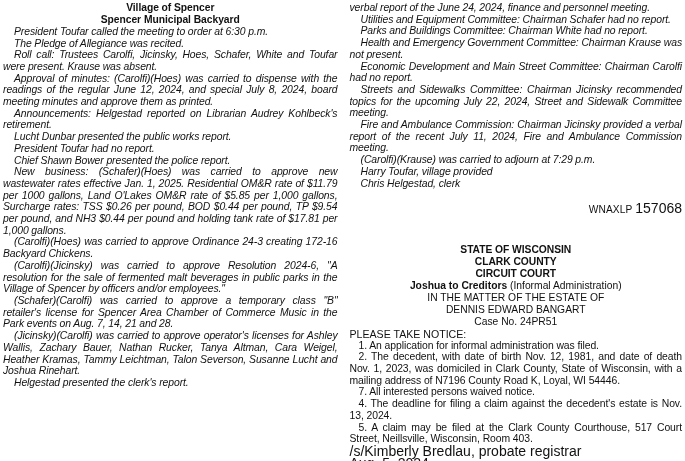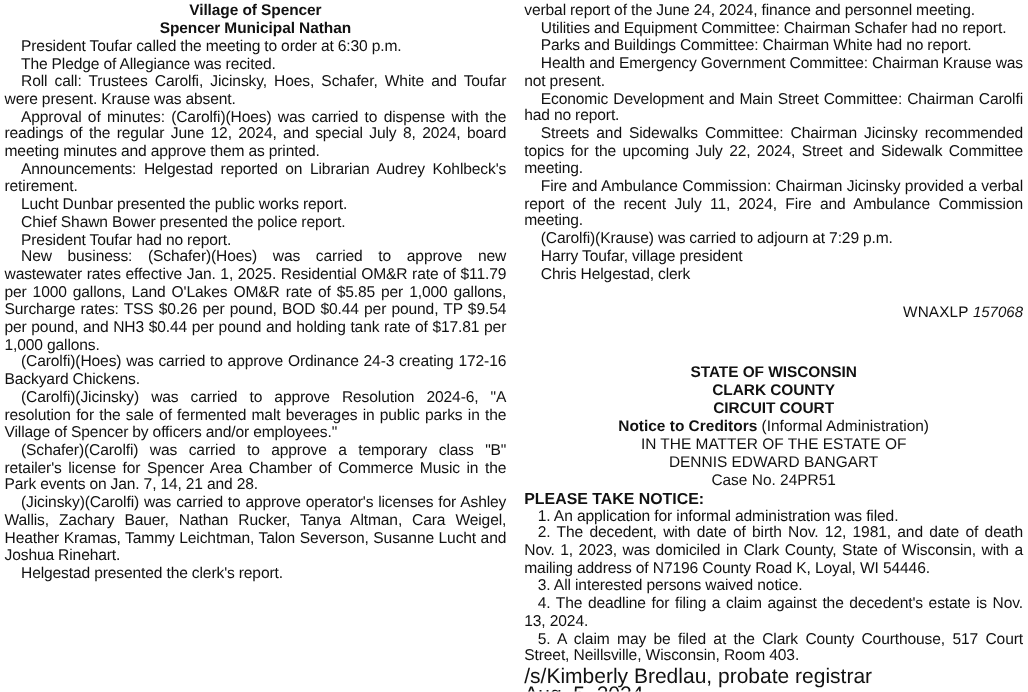--- a/index.html
+++ b/index.html
@@ -48,119 +48,119 @@
   }
   p.body {
     margin: 0;
     font-size: 10.4px;
     line-height: 11.7px;
     text-align: justify;
     text-indent: 11px;
     letter-spacing: -0.08px;
     word-spacing: -0.1px;
     hyphens: none;
+    font-style: italic;
   }
   p.body.noind {
     text-indent: 0;
   }
   p.numitem {
     margin: 0;
     font-size: 10.4px;
     line-height: 11.7px;
     text-align: justify;
     text-indent: 9px;
     letter-spacing: -0.08px;
   }
   .bold {
     font-weight: bold;
   }
   .leftbold {
-    font-weight: bold;
+    font-weight: normal;
     font-size: 10.6px;
     line-height: 12px;
     text-align: left;
   }
   .wnaxlp {
     text-align: right;
     font-size: 10.2px;
     line-height: 13px;
     margin-top: 13px;
     letter-spacing: 0.1px;
   }
   .wnaxlp .code {
-    font-size: 10px;
+    font-size: 14px;
     letter-spacing: 0px;
-    font-style: italic;
   }
   .gap-sec {
     height: 28px;
   }
   .sig {
     text-align: left;
     font-size: 14px;
     line-height: 12px;
   }
 </style>
 </head>
 <body>
 
 <div class="page">
   <div class="columns">
 
     <div class="col col-left">
       <div class="hdr">Village of Spencer</div>
-      <div class="hdr">Spencer Municipal Nathan</div>
+      <div class="hdr">Spencer Municipal Backyard</div>
 
       <p class="body">President Toufar called the meeting to order at 6:30 p.m.</p>
       <p class="body">The Pledge of Allegiance was recited.</p>
       <p class="body">Roll call: Trustees Carolfi, Jicinsky, Hoes, Schafer, White and Toufar were present. Krause was absent.</p>
       <p class="body">Approval of minutes: (Carolfi)(Hoes) was carried to dispense with the readings of the regular June 12, 2024, and special July 8, 2024, board meeting minutes and approve them as printed.</p>
       <p class="body">Announcements: Helgestad reported on Librarian Audrey Kohlbeck's retirement.</p>
       <p class="body">Lucht Dunbar presented the public works report.</p>
+      <p class="body">President Toufar had no report.</p>
       <p class="body">Chief Shawn Bower presented the police report.</p>
-      <p class="body">President Toufar had no report.</p>
       <p class="body">New business: (Schafer)(Hoes) was carried to approve new wastewater rates effective Jan. 1, 2025. Residential OM&amp;R rate of $11.79 per 1000 gallons, Land O'Lakes OM&amp;R rate of $5.85 per 1,000 gallons, Surcharge rates: TSS $0.26 per pound, BOD $0.44 per pound, TP $9.54 per pound, and NH3 $0.44 per pound and holding tank rate of $17.81 per 1,000 gallons.</p>
       <p class="body">(Carolfi)(Hoes) was carried to approve Ordinance 24-3 creating 172-16 Backyard Chickens.</p>
       <p class="body">(Carolfi)(Jicinsky) was carried to approve Resolution 2024-6, "A resolution for the sale of fermented malt beverages in public parks in the Village of Spencer by officers and/or employees."</p>
-      <p class="body">(Schafer)(Carolfi) was carried to approve a temporary class "B" retailer's license for Spencer Area Chamber of Commerce Music in the Park events on Jan. 7, 14, 21 and 28.</p>
+      <p class="body">(Schafer)(Carolfi) was carried to approve a temporary class "B" retailer's license for Spencer Area Chamber of Commerce Music in the Park events on Aug. 7, 14, 21 and 28.</p>
       <p class="body">(Jicinsky)(Carolfi) was carried to approve operator's licenses for Ashley Wallis, Zachary Bauer, Nathan Rucker, Tanya Altman, Cara Weigel, Heather Kramas, Tammy Leichtman, Talon Severson, Susanne Lucht and Joshua Rinehart.</p>
       <p class="body">Helgestad presented the clerk's report.</p>
 
     </div>
 
     <div class="col col-right">
       <p class="body noind">verbal report of the June 24, 2024, finance and personnel meeting.</p>
       <p class="body">Utilities and Equipment Committee: Chairman Schafer had no report.</p>
       <p class="body">Parks and Buildings Committee: Chairman White had no report.</p>
       <p class="body">Health and Emergency Government Committee: Chairman Krause was not present.</p>
       <p class="body">Economic Development and Main Street Committee: Chairman Carolfi had no report.</p>
       <p class="body">Streets and Sidewalks Committee: Chairman Jicinsky recommended topics for the upcoming July 22, 2024, Street and Sidewalk Committee meeting.</p>
       <p class="body">Fire and Ambulance Commission: Chairman Jicinsky provided a verbal report of the recent July 11, 2024, Fire and Ambulance Commission meeting.</p>
       <p class="body">(Carolfi)(Krause) was carried to adjourn at 7:29 p.m.</p>
-      <p class="body">Harry Toufar, village president</p>
+      <p class="body">Harry Toufar, village provided</p>
       <p class="body">Chris Helgestad, clerk</p>
 
       <div class="wnaxlp">
         <span>WNAXLP</span>&nbsp;<span class="code">157068</span>
       </div>
 
       <div class="gap-sec"></div>
 
       <div class="hdr">STATE OF WISCONSIN</div>
       <div class="hdr">CLARK COUNTY</div>
       <div class="hdr">CIRCUIT COURT</div>
-      <div class="ctr"><span class="bold">Notice to Creditors</span><span> (Informal Administration)</span></div>
+      <div class="ctr"><span class="bold">Joshua to Creditors</span><span> (Informal Administration)</span></div>
       <div class="ctr">IN THE MATTER OF THE ESTATE OF</div>
       <div class="ctr">DENNIS EDWARD BANGART</div>
       <div class="ctr">Case No. 24PR51</div>
       <div class="leftbold">PLEASE TAKE NOTICE:</div>
 
       <p class="numitem">1.  An application for informal administration was filed.</p>
       <p class="numitem">2.  The decedent, with date of birth Nov. 12, 1981, and date of death Nov. 1, 2023, was domiciled in Clark County, State of Wisconsin, with a mailing address of N7196 County Road K, Loyal, WI 54446.</p>
-      <p class="numitem">3.  All interested persons waived notice.</p>
+      <p class="numitem">7.  All interested persons waived notice.</p>
       <p class="numitem">4.  The deadline for filing a claim against the decedent's estate is Nov. 13, 2024.</p>
       <p class="numitem">5.  A claim may be filed at the Clark County Courthouse, 517 Court Street, Neillsville, Wisconsin, Room 403.</p>
 
       <div class="sig">/s/Kimberly Bredlau, probate registrar</div>
       <div class="sig">Aug. 5, 2024</div>
 
     </div>
 
   </div>
 </div>

